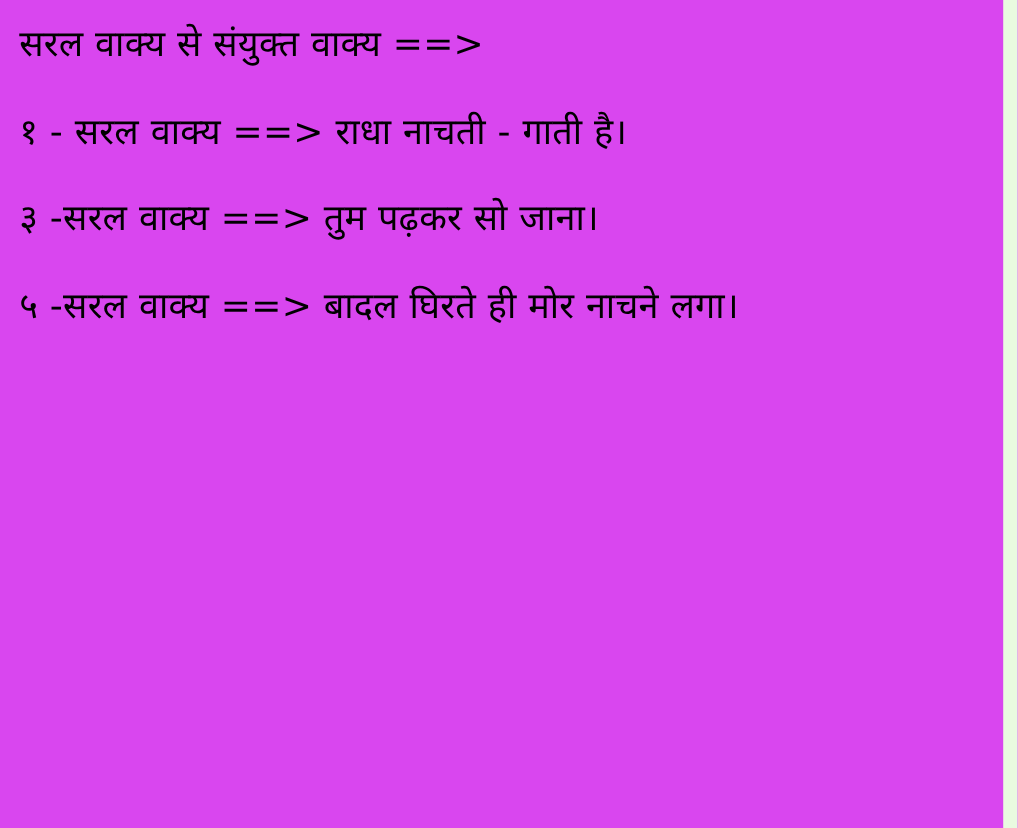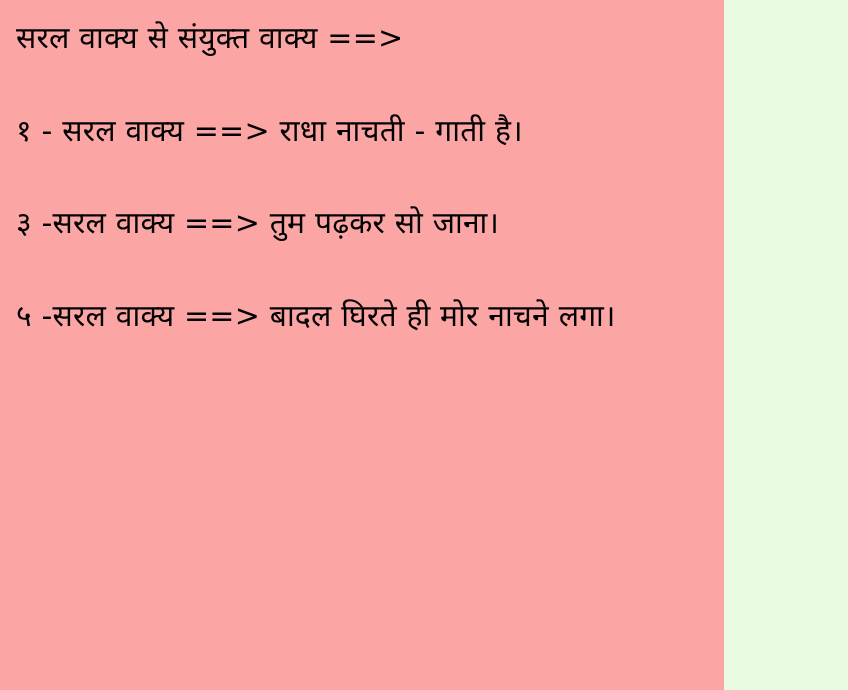--- a/index.html
+++ b/index.html
@@ -8,39 +8,39 @@
   }
   body {
     width: 848px;
     height: 690px;
     background: #e9fbe0;
     font-family: "DejaVu Sans", sans-serif;
     color: #000000;
     overflow: hidden;
   }
   .page {
-    width: 724px;
+    width: 836px;
     height: 690px;
     box-sizing: border-box;
     padding: 14px 16px 0 16px;
-    background: #fca5a5;
+    background: #d946ef;
   }
   .line {
     font-size: 30px;
     line-height: 1.32;
     letter-spacing: 0.2px;
     white-space: pre-wrap;
     word-break: break-word;
   }
   .heading {
     margin: 0 0 0 0;
     padding-top: 4px;
   }
   .item {
-    margin-top: 53px;
+    margin-top: 33px;
   }
   .item.tight {
   }
 </style>
 </head>
 <body>
 
 <div class="page">
 
   <div class="line heading">सरल वाक्य से संयुक्त वाक्य ==&gt;</div>

